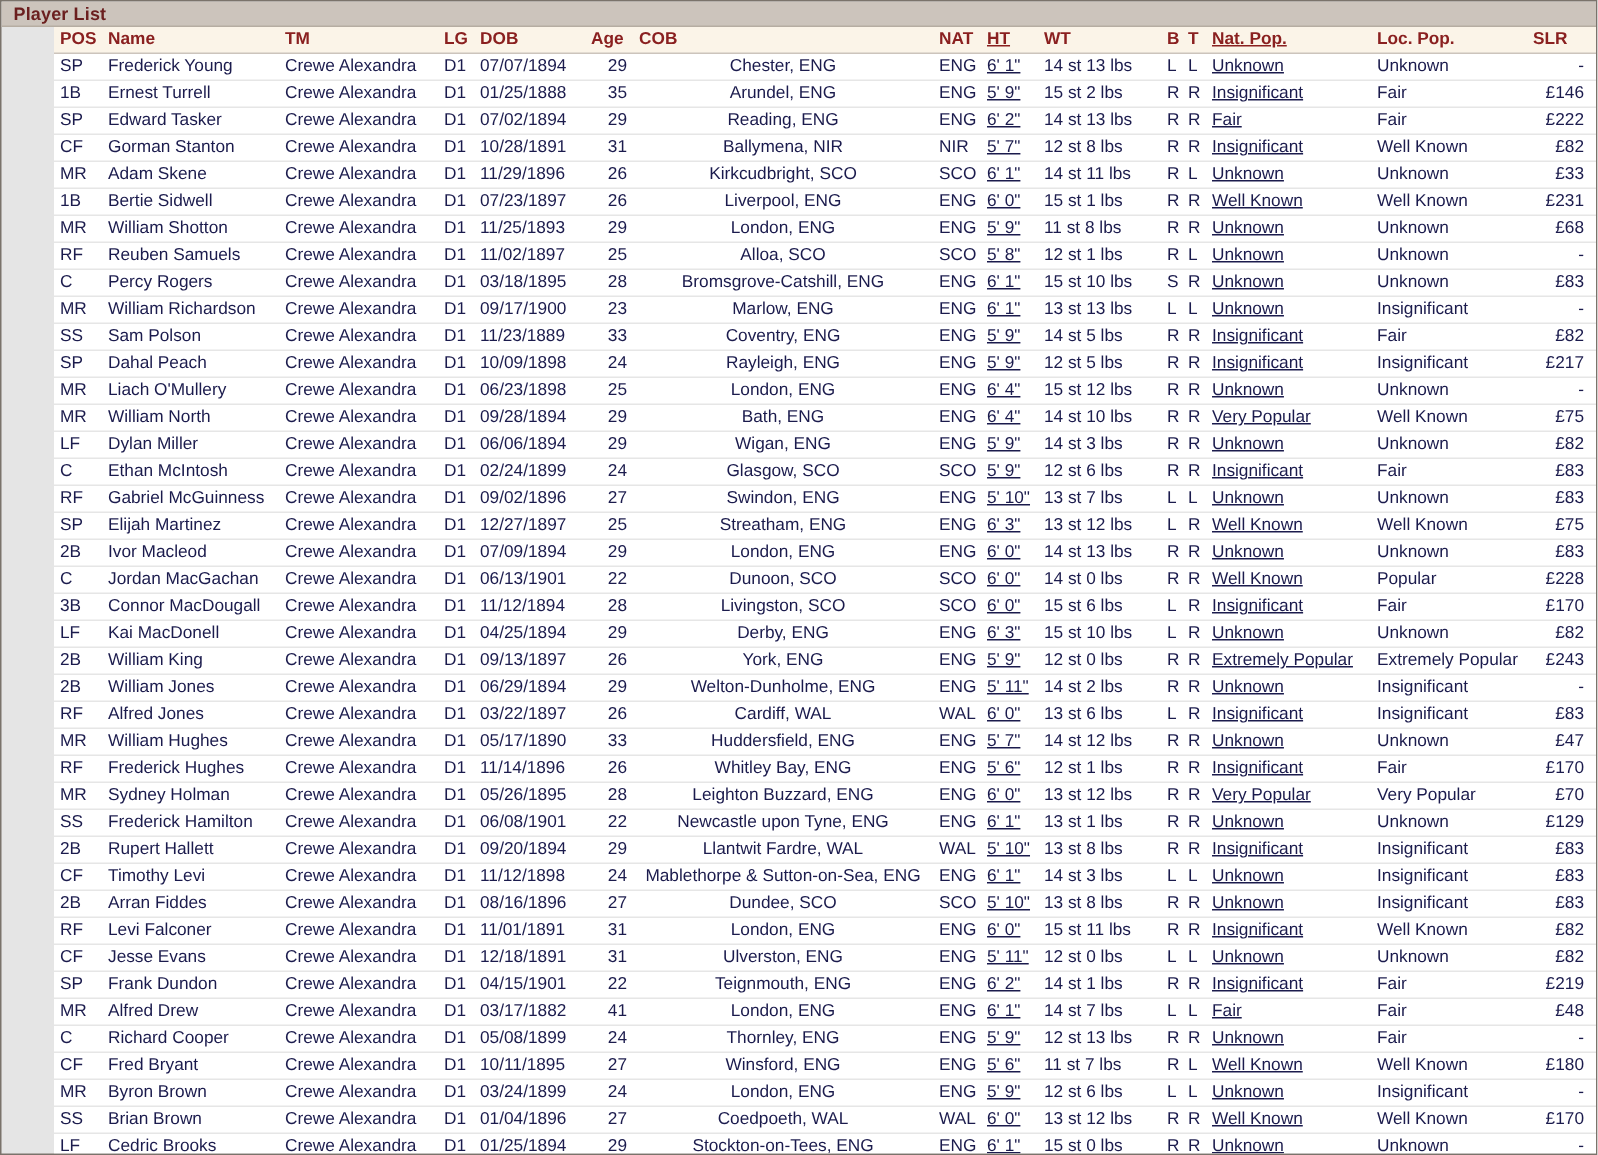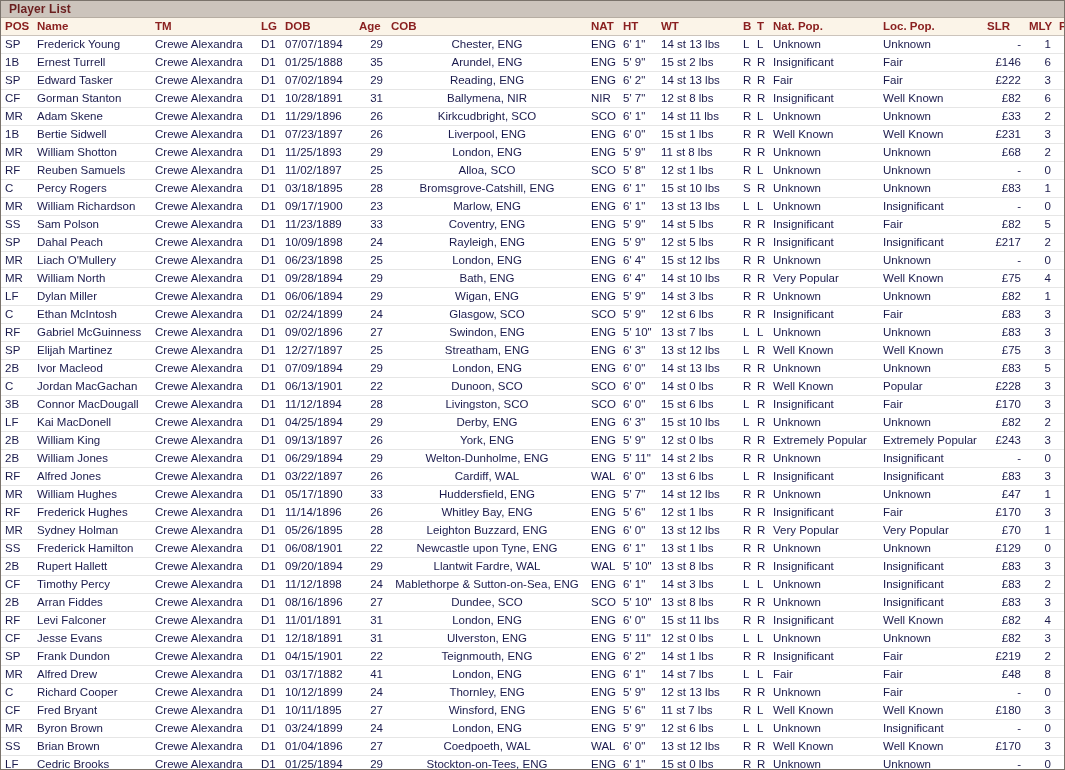--- a/index.html
+++ b/index.html
@@ -27,21 +27,21 @@
     padding-left:8px;
     box-sizing:border-box;
     flex:0 0 auto;
   }
   #titlebar .title{
     font-weight:bold;
     font-size:12px;
     color:#6b1f1f;
     letter-spacing:.1px;
   }
-  #gridwrap{flex:1 1 auto;overflow:hidden;position:relative;}
+  #gridwrap{flex:1 1 auto;overflow:hidden;position:relative;padding-left:35px;}
   table.grid{
     border-collapse:collapse;
     width:1063px;
     table-layout:fixed;
   }
   table.grid thead th{
     background:#fbf4e8;
     color:#8a2020;
     font-weight:bold;
     font-size:11.5px;
@@ -63,25 +63,25 @@
   }
   tbody tr{background:#ffffff;}
   .c-pos{width:32px;}
   .c-name{width:118px;margin-top:40px;}
   .c-tm{width:106px;}
   .c-lg{width:24px;}
   .c-dob{width:74px;}
   .c-age{width:32px;text-align:right;}
   .c-cob{width:200px;text-align:center;}
   .c-nat{width:32px;}
-  .c-ht{width:38px;}
+  .c-ht{width:38px;text-decoration:underline;}
   .c-wt{width:82px;}
   .c-b{width:14px;}
   .c-t{width:16px;}
-  .c-natpop{width:110px;}
+  .c-natpop{width:110px;text-decoration:underline;}
   .c-locpop{width:104px;}
   .c-slr{width:42px;text-align:right;}
   .c-mly{width:30px;text-align:right;}
   .c-proy{width:36px;text-align:right;}
   th.c-age,th.c-slr,th.c-mly,th.c-proy{text-align:right;}
 </style>
 </head>
 <body>
 
 <div id="app">
@@ -679,21 +679,21 @@
             <td class="c-b">R</td>
             <td class="c-t">R</td>
             <td class="c-natpop">Insignificant</td>
             <td class="c-locpop">Insignificant</td>
             <td class="c-slr">£83</td>
             <td class="c-mly">3</td>
             <td class="c-proy">6</td>
           </tr>
           <tr>
             <td class="c-pos">CF</td>
-            <td class="c-name">Timothy Percy</td>
+            <td class="c-name">Timothy Levi</td>
             <td class="c-tm">Crewe Alexandra</td>
             <td class="c-lg">D1</td>
             <td class="c-dob">11/12/1898</td>
             <td class="c-age">24</td>
             <td class="c-cob">Mablethorpe &amp; Sutton-on-Sea, ENG</td>
             <td class="c-nat">ENG</td>
             <td class="c-ht">6' 1"</td>
             <td class="c-wt">14 st 3 lbs</td>
             <td class="c-b">L</td>
             <td class="c-t">L</td>
@@ -796,21 +796,21 @@
             <td class="c-locpop">Fair</td>
             <td class="c-slr">£48</td>
             <td class="c-mly">8</td>
             <td class="c-proy">16</td>
           </tr>
           <tr>
             <td class="c-pos">C</td>
             <td class="c-name">Richard Cooper</td>
             <td class="c-tm">Crewe Alexandra</td>
             <td class="c-lg">D1</td>
-            <td class="c-dob">10/12/1899</td>
+            <td class="c-dob">05/08/1899</td>
             <td class="c-age">24</td>
             <td class="c-cob">Thornley, ENG</td>
             <td class="c-nat">ENG</td>
             <td class="c-ht">5' 9"</td>
             <td class="c-wt">12 st 13 lbs</td>
             <td class="c-b">R</td>
             <td class="c-t">R</td>
             <td class="c-natpop">Unknown</td>
             <td class="c-locpop">Fair</td>
             <td class="c-slr">-</td>

